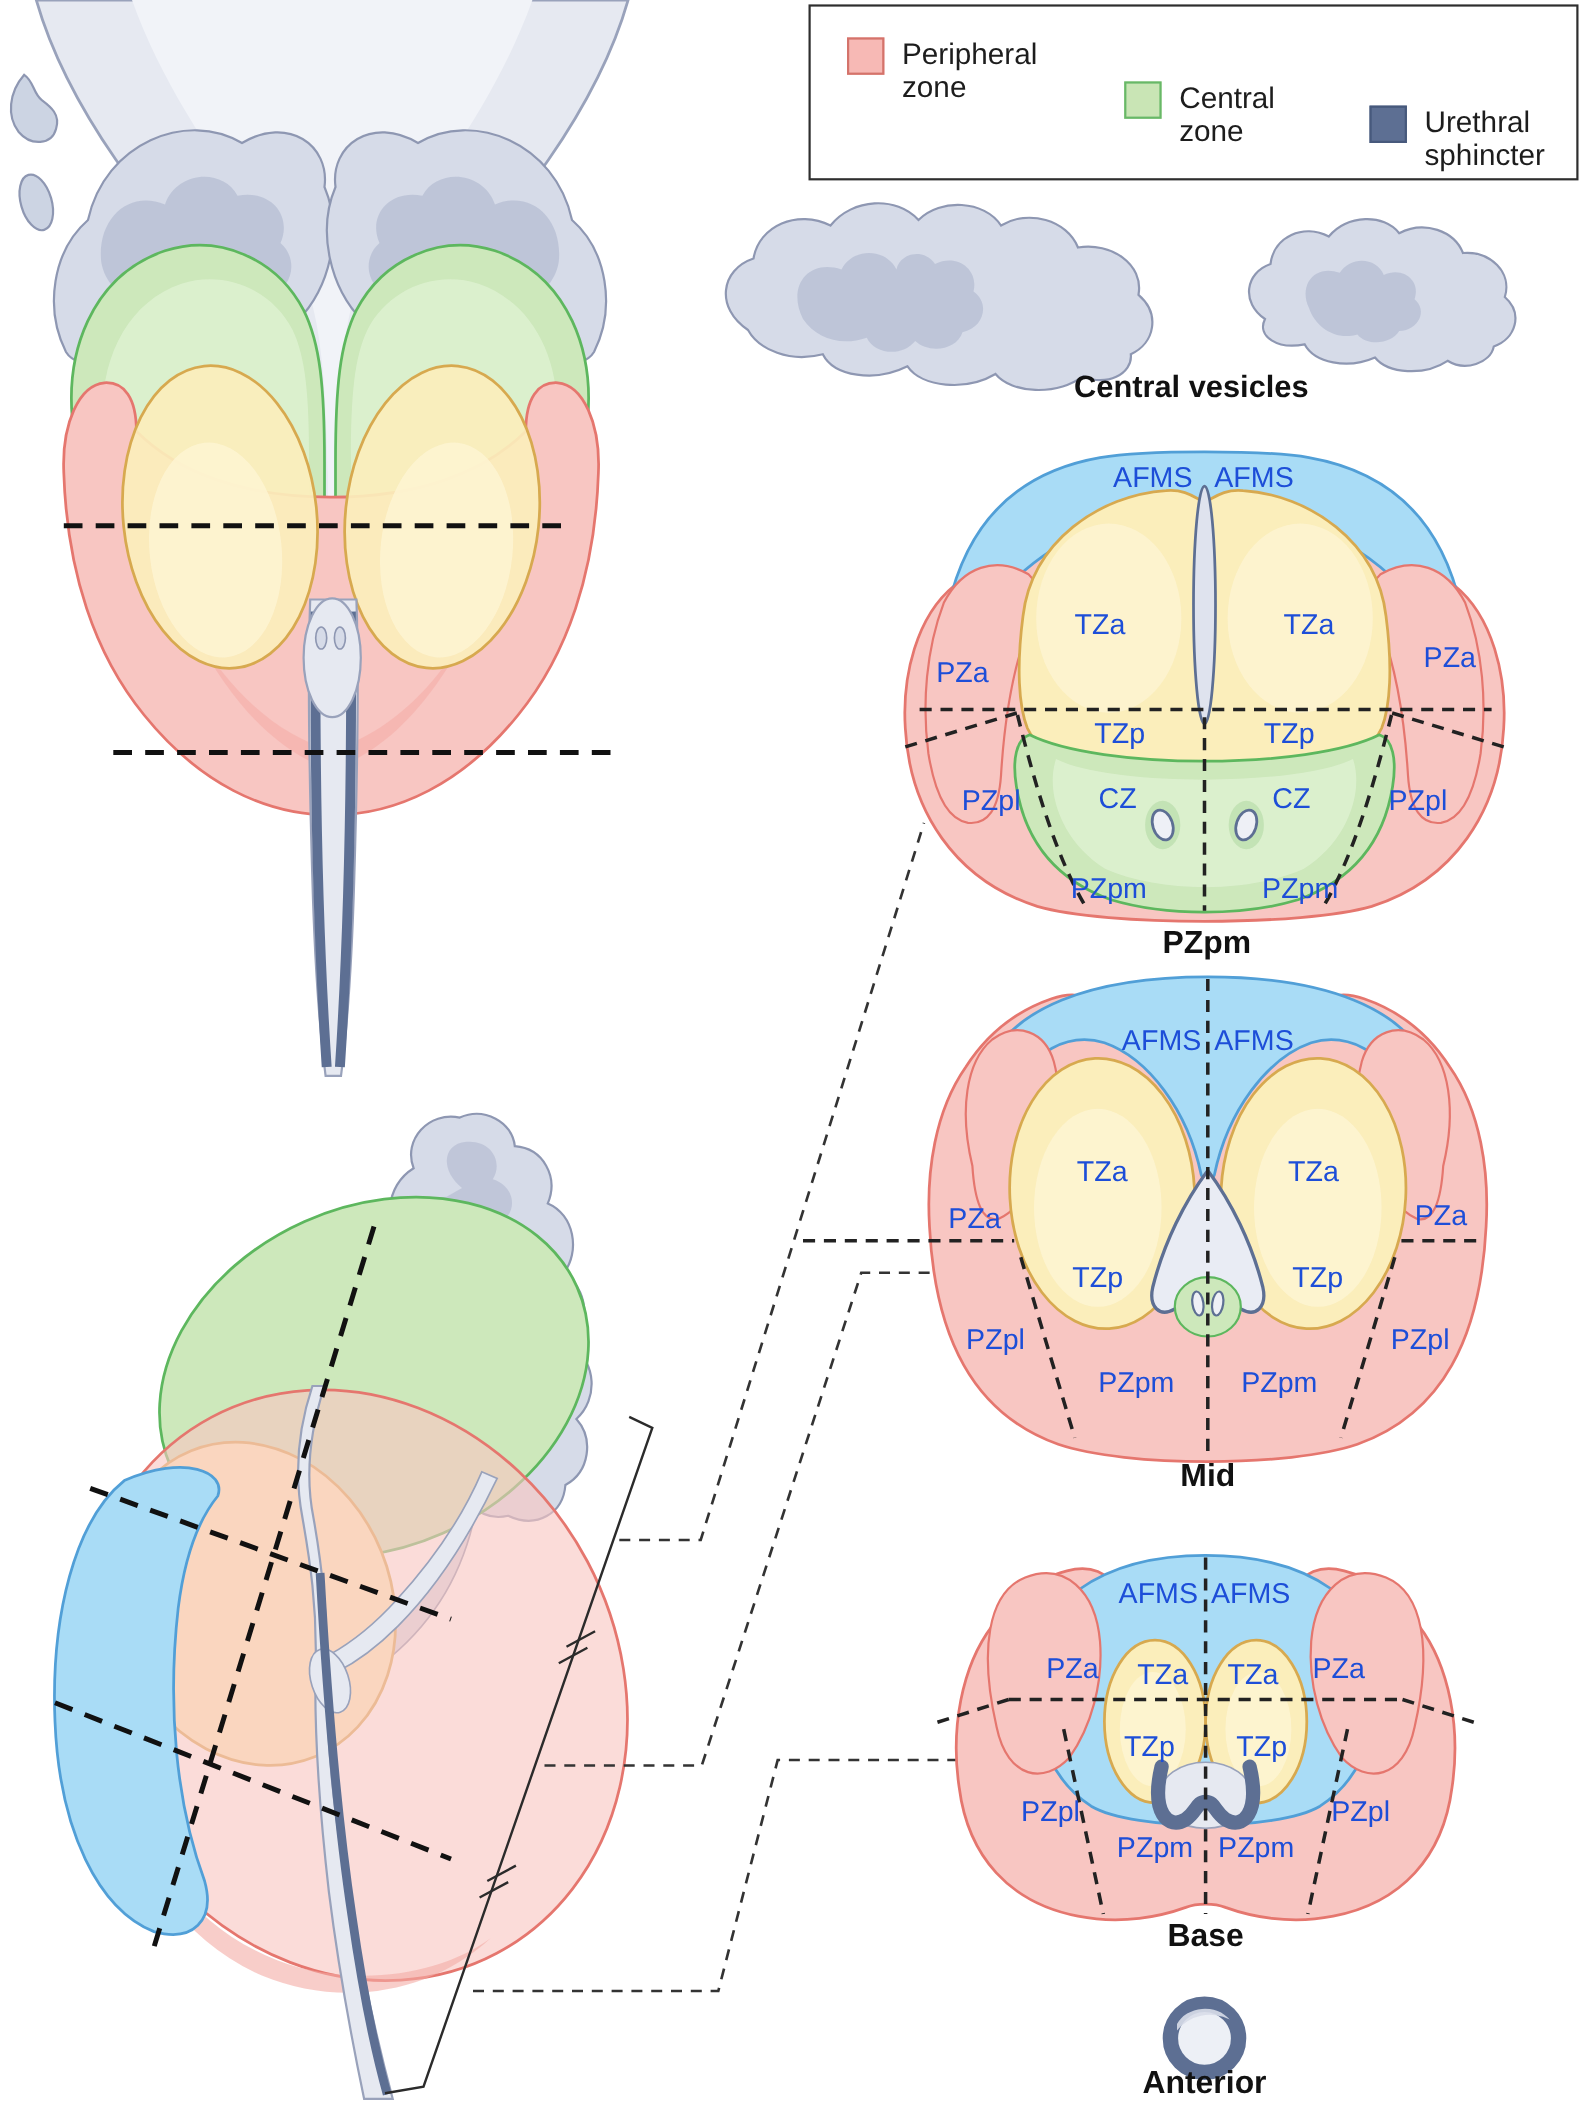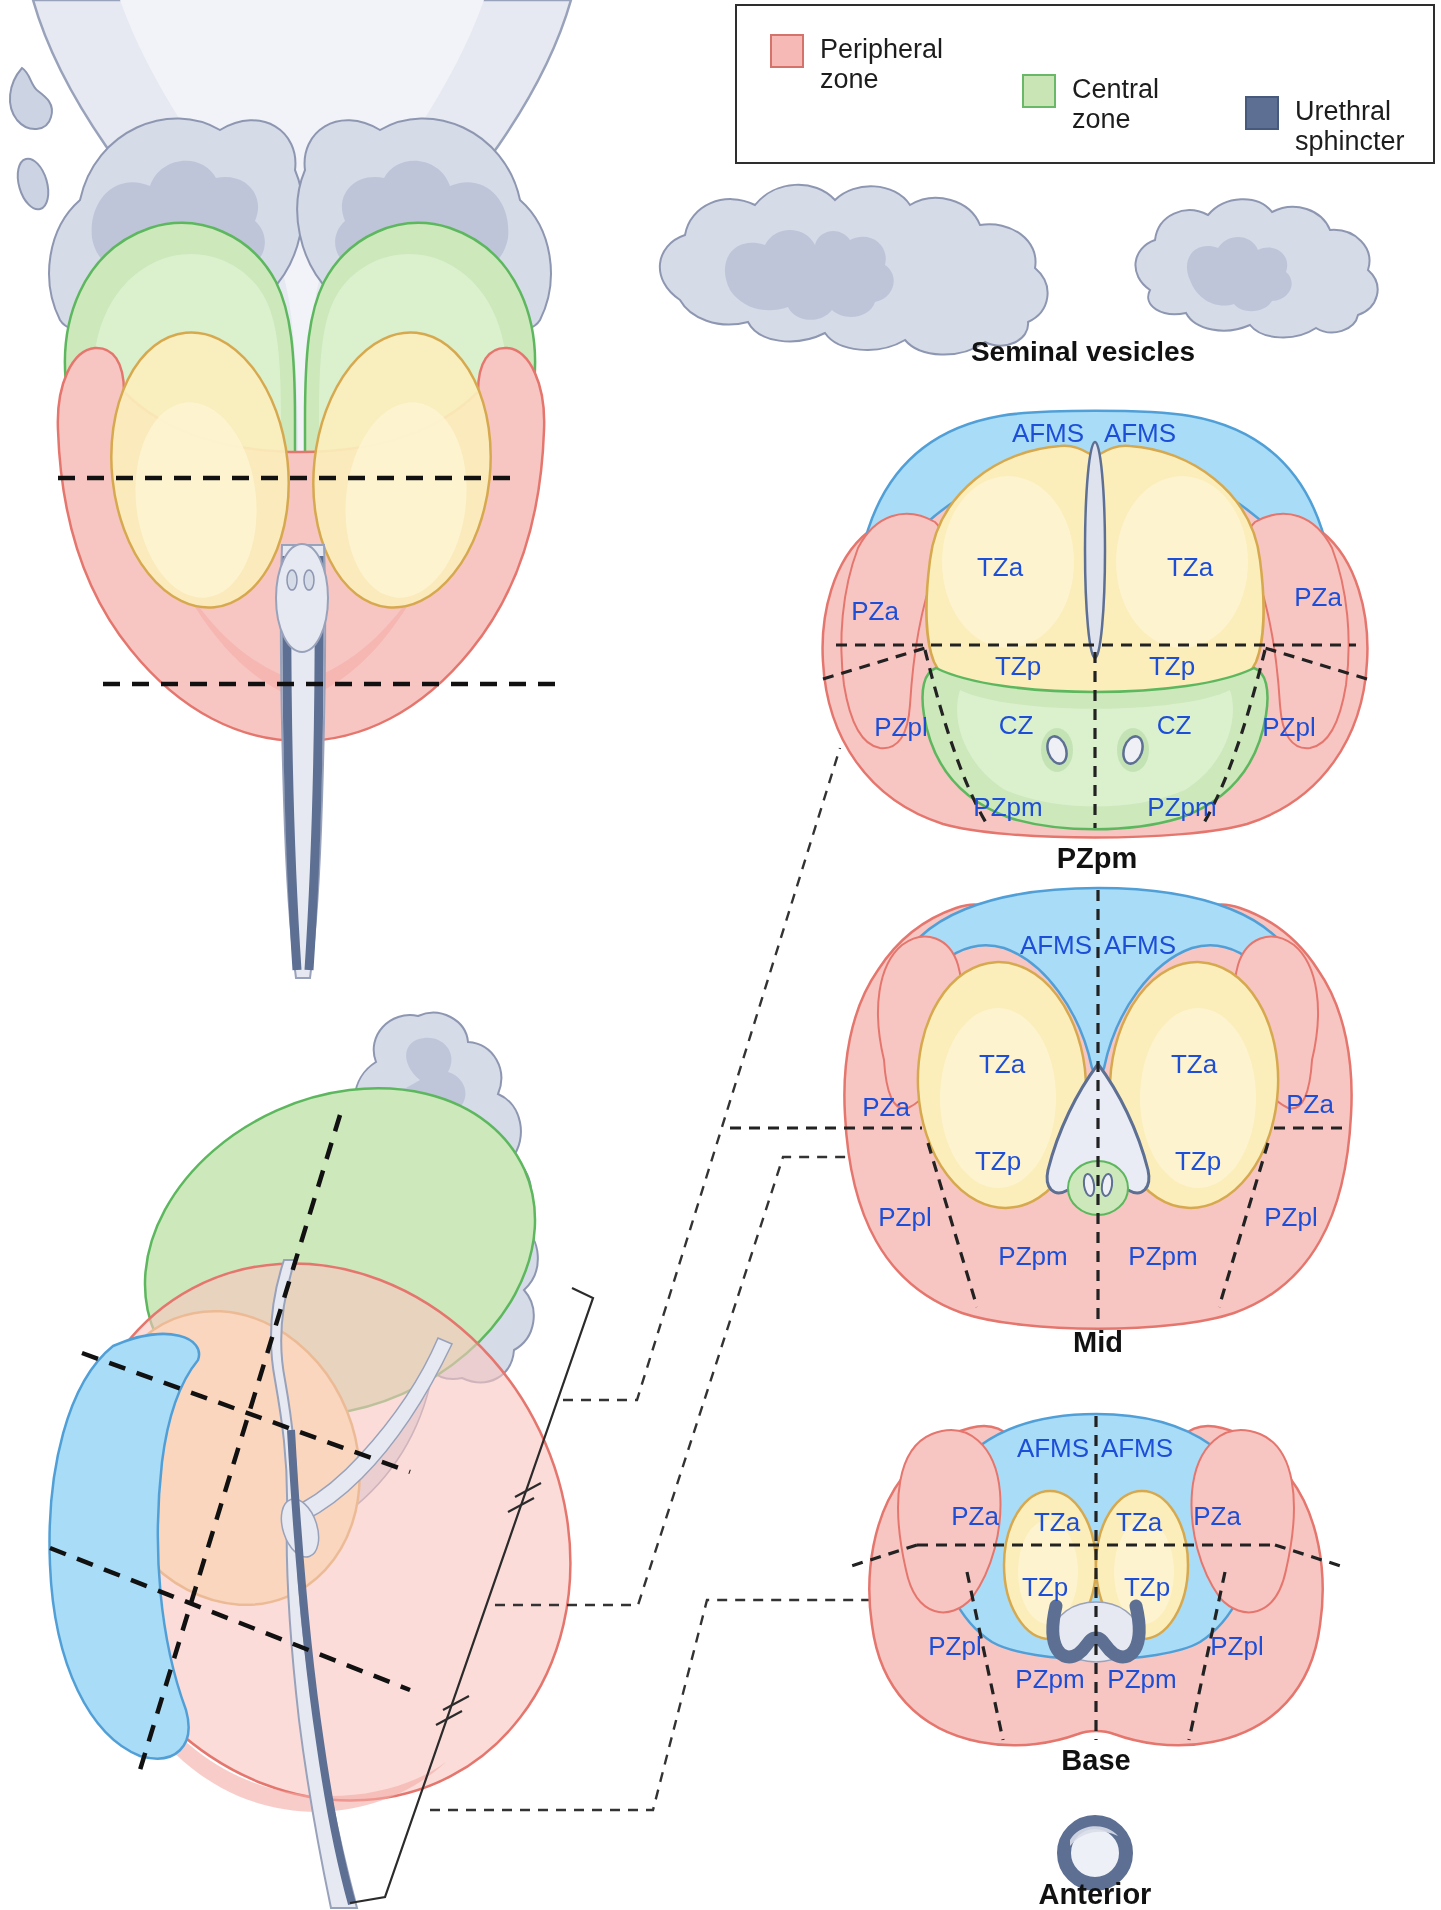--- a/index.html
+++ b/index.html
@@ -289,21 +289,21 @@
   <div class="lg-item" style="left:285px;top:28px;margin-top:40px;">
     <span class="lg-swatch" style="background: rgb(201, 229, 181); border-color: rgb(104, 184, 104);"></span>
     <span class="lg-text wrap-sm">Central zone</span>
   </div>
   <div class="lg-item" style="left:508px;top:90px;">
     <span class="lg-swatch" style="background: rgb(93, 111, 147); border-color: rgb(71, 89, 124);"></span>
     <span class="lg-text wrap-sm">Urethral sphincter</span>
   </div>
 </div>
 
-<div class="cap" style="left:1083px;top:352px;font-size:28px;">Seminal vesicles</div>
+<div class="cap" style="left:1083px;top:352px;font-size:28px;">Central vesicles</div>
 <div class="cap" style="left:1097px;top:858px;">PZpm</div>
 <div class="cap" style="left:1098px;top:1342px;">Mid</div>
 <div class="cap" style="left:1096px;top:1760px;">Base</div>
 <div class="cap" style="left:1095px;top:1894px;">Anterior</div>
 
 <div class="zl" style="left:1048px;top:434px;">AFMS</div>
 <div class="zl" style="left:1140px;top:434px;">AFMS</div>
 <div class="zl" style="left:1000px;top:568px;">TZa</div>
 <div class="zl" style="left:1190px;top:568px;">TZa</div>
 <div class="zl" style="left:875px;top:612px;">PZa</div>

